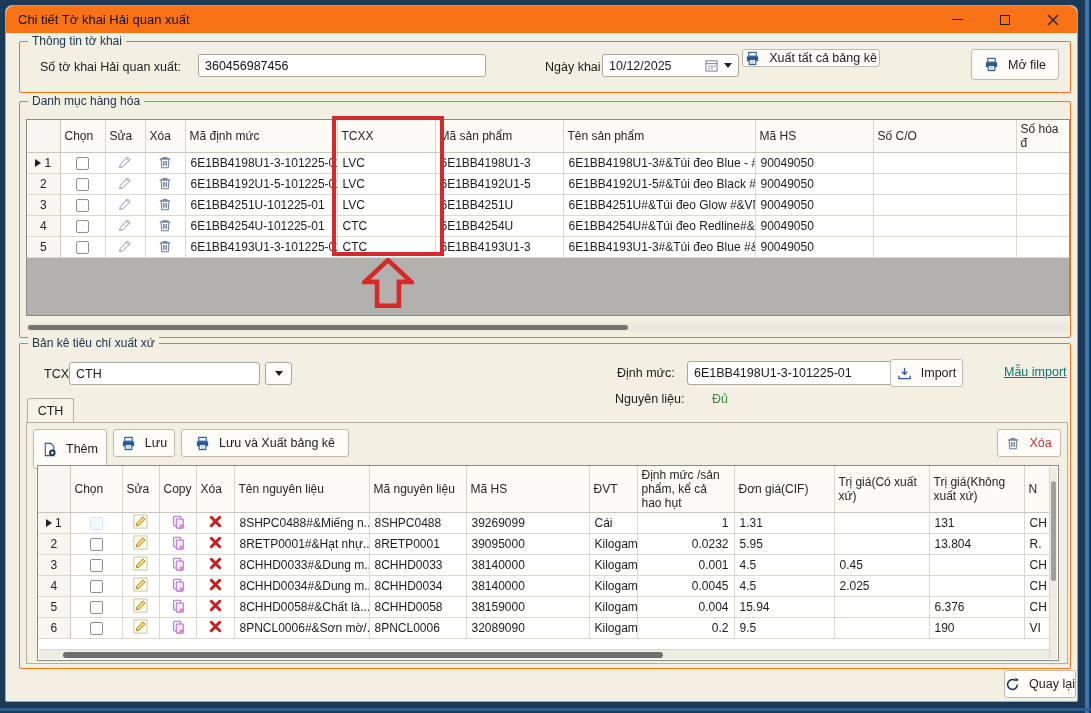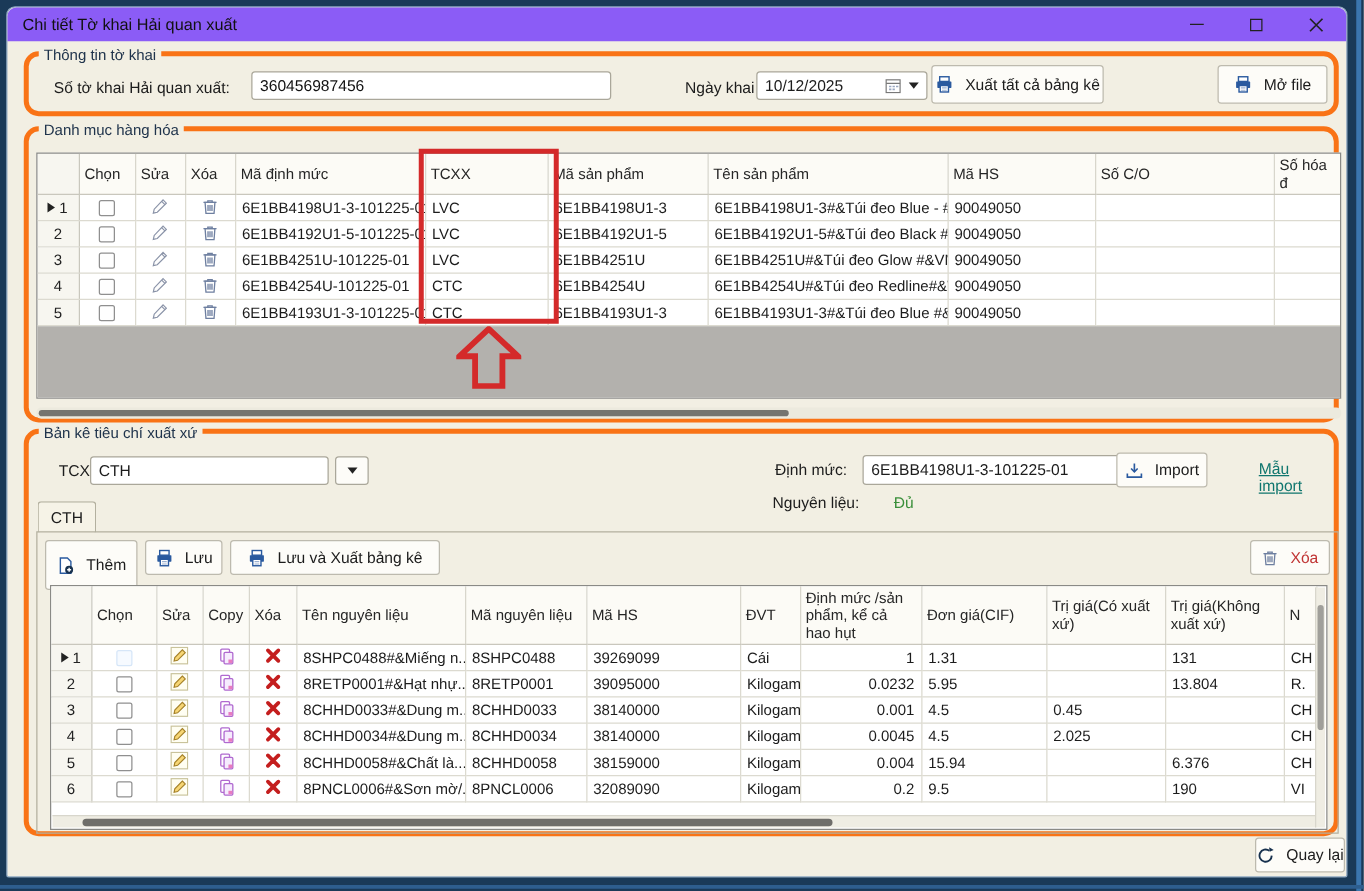--- a/index.html
+++ b/index.html
@@ -3,29 +3,29 @@
 <meta charset="utf-8">
 <style>
   *{box-sizing:border-box;margin:0;padding:0}
   html,body{width:1091px;height:713px}
   body{position:relative;background:#1a3a58;font-family:"Liberation Sans",sans-serif;overflow:hidden;color:#1c1c1c}
   .edge-r{position:absolute;right:2px;top:0;width:4px;height:100%;background:#3b76ae}
   .edge-b{position:absolute;left:0;bottom:2px;width:100%;height:3px;background:#2e5e8e}
 
   .window{position:absolute;left:5px;top:5px;width:1073px;height:697px;background:#f2efe3;
           border:1px solid #8fa9c2;border-radius:7px 7px 2px 2px}
-  .titlebar{position:absolute;left:0;top:0;right:0;height:27px;border-radius:7px 7px 0 0;background:#8b5cf6}
+  .titlebar{position:absolute;left:0;top:0;right:0;height:27px;border-radius:7px 7px 0 0;background:#f97316}
   .title{position:absolute;left:12px;top:6px;font-size:13px;color:#111}
   .winbtns{position:absolute;right:16px;top:0;height:27px;display:flex;align-items:center;gap:32px}
   .wb{width:16px;height:16px;display:flex;align-items:center;justify-content:center;cursor:default}
   .wb-min{width:11px;height:0;border-top:1.6px solid #222}
   .wb-max{width:10px;height:10px;border:1.4px solid #222}
   .wb-x svg{display:block}
 
-  .group{position:absolute;border:4px solid #f97316;border-radius:12px}
+  .group{position:absolute;border:1px solid #f97316;border-radius:2px}
   .gtitle{position:absolute;top:-8px;left:8px;background:#f2efe3;padding:0 4px;font-size:12px;color:#20344c}
 
   .lbl{position:absolute;font-size:12.5px;color:#1c1c1c;white-space:nowrap}
   .tbox{position:absolute;background:#fff;border:1px solid #aaa79a;border-radius:3px;font-size:12.5px;
         padding:0 6px;display:flex;align-items:center}
   input.tboxin{position:absolute;background:#fff;border:1px solid #aaa79a;border-radius:3px;font-size:12.5px;
         padding:0 6px;font-family:"Liberation Sans",sans-serif;color:#111}
   .btn{position:absolute;background:#fdfcf8;border:1px solid #bdbaae;border-radius:3px;font-size:12.5px;
        display:flex;align-items:center;justify-content:center;gap:9px;cursor:default;color:#1c1c1c}
   .btn svg{flex:0 0 auto}
@@ -103,21 +103,21 @@
       <span style="flex:1">10/12/2025</span>
       <span style="display:flex;margin-right:6px">
           <svg viewBox="0 0 14 14" width="13" height="13">
             <rect x="1" y="2" width="12" height="11" fill="#fff" stroke="#777"></rect>
             <path d="M1 5h12" stroke="#777"></path>
             <path d="M3.5 7h2v1.5h-2zM6.5 7h2v1.5h-2zM9.5 7h2v1.5h-2zM3.5 9.5h2V11h-2zM6.5 9.5h2V11h-2z" fill="#9aa7c0"></path>
           </svg>
         </span>
       <span class="caret"></span>
     </div>
-    <div class="btn" style="left:722px;top:7px;width:138px;height:31px">
+    <div class="btn" style="left:722px;top:7px;width:138px;height:18px">
       <span style="display:flex">
           <svg viewBox="0 0 16 16" width="15" height="15">
             <rect x="4" y="1.5" width="8" height="4" fill="#fff" stroke="#2a5a9f" stroke-width="1.2"></rect>
             <rect x="2" y="5.5" width="12" height="5.5" rx="0.5" fill="#2a5a9f"></rect>
             <rect x="4.5" y="9" width="7" height="5.5" fill="#fff" stroke="#2a5a9f" stroke-width="1.2"></rect>
             <path d="M6 11h4M6 13h4" stroke="#9ab0d0" stroke-width="1"></path>
           </svg>
         </span>
       <span>Xuất tất cả bảng kê</span>
     </div>

